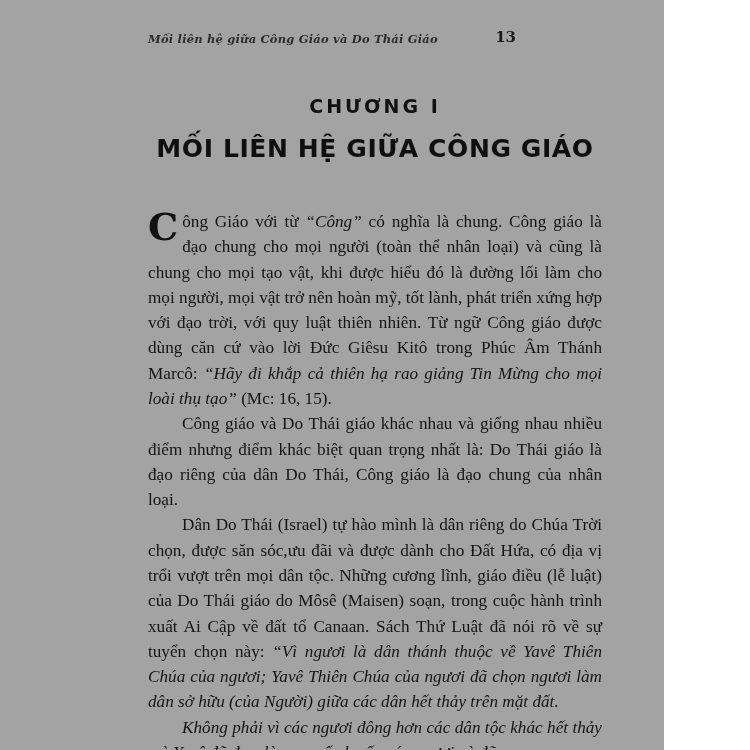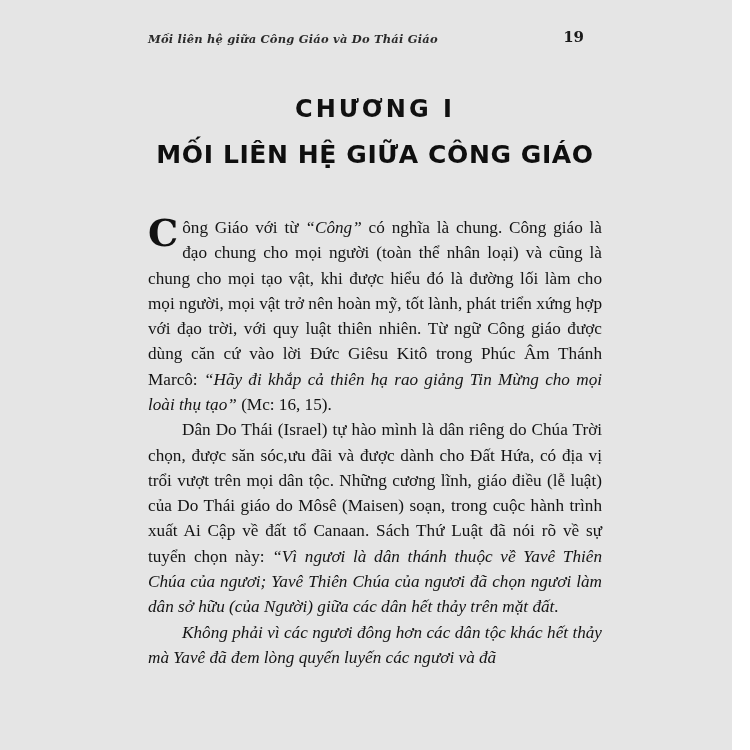--- a/index.html
+++ b/index.html
@@ -9,23 +9,23 @@
   body {
     width: 750px;
     height: 750px;
     background: #ffffff;
     font-family: "Liberation Serif", serif;
     color: #1a1a1a;
     overflow: hidden;
   }
   .page {
     position: relative;
-    width: 732px;
+    width: 664px;
     height: 750px;
-    background: #e5e5e5;
+    background: #a3a3a3;
     box-sizing: border-box;
   }
   .running-head {
     position: absolute;
     top: 24px;
     left: 148px;
     right: 148px;
     height: 22px;
     display: flex;
     align-items: flex-end;
@@ -49,21 +49,21 @@
   .content {
     position: absolute;
     top: 95px;
     left: 148px;
     width: 454px;
   }
   .chapter-label {
     text-align: center;
     font-family: "DejaVu Sans", sans-serif;
     font-weight: bold;
-    font-size: 24px;
+    font-size: 19px;
     letter-spacing: 3px;
     color: #111111;
     margin: 0 0 16px 0;
   }
   .chapter-title {
     text-align: center;
     font-family: "DejaVu Sans", sans-serif;
     font-weight: bold;
     font-size: 25px;
     line-height: 1.28;
@@ -106,37 +106,38 @@
     margin-top: 31px;
   }
 </style>
 </head>
 <body>
 
 <div class="page">
 
   <div class="running-head">
     <div class="head-title">Mối liên hệ giữa Công Giáo và Do Thái Giáo</div>
-    <div class="page-number">19</div>
+    <div class="page-number">13</div>
   </div>
 
   <div class="content">
 
     <div class="chapter-label">CHƯƠNG I</div>
 
     <div class="chapter-title">
       <span>MỐI LIÊN HỆ GIỮA CÔNG GIÁO</span>
     </div>
 
     <div class="body-text">
 
       <p class="para first">
         <span class="dropcap">C</span><span>ông Giáo với từ </span><em class="it">“Công”</em><span> có nghĩa là chung. Công giáo là đạo chung cho mọi người (toàn thể nhân loại) và cũng là chung cho mọi tạo vật, khi được hiểu đó là đường lối làm cho mọi người, mọi vật trở nên hoàn mỹ, tốt lành, phát triển xứng hợp với đạo trời, với quy luật thiên nhiên. Từ ngữ Công giáo được dùng căn cứ vào lời Đức Giêsu Kitô trong Phúc Âm Thánh Marcô: </span><em class="it">“Hãy đi khắp cả thiên hạ rao giảng Tin Mừng cho mọi loài thụ tạo”</em><span> (Mc: 16, 15).</span>
       </p>
 
+      <p class="para">Công giáo và Do Thái giáo khác nhau và giống nhau nhiều điểm nhưng điểm khác biệt quan trọng nhất là: Do Thái giáo là đạo riêng của dân Do Thái, Công giáo là đạo chung của nhân loại.</p>
 
       <p class="para">
         <span>Dân Do Thái (Israel) tự hào mình là dân riêng do Chúa Trời chọn, được săn sóc,ưu đãi và được dành cho Đất Hứa, có địa vị trổi vượt trên mọi dân tộc. Những cương lĩnh, giáo điều (lễ luật) của Do Thái giáo do Môsê (Maisen) soạn, trong cuộc hành trình xuất Ai Cập về đất tổ Canaan. Sách Thứ Luật đã nói rõ về sự tuyển chọn này: </span><em class="it">“Vì ngươi là dân thánh thuộc về Yavê Thiên Chúa của ngươi; Yavê Thiên Chúa của ngươi đã chọn ngươi làm dân sở hữu (của Người) giữa các dân hết thảy trên mặt đất.</em>
       </p>
 
       <p class="para">
         <em class="it">Không phải vì các ngươi đông hơn các dân tộc khác hết thảy mà Yavê đã đem lòng quyến luyến các ngươi và đã</em>
       </p>
 
     </div>

